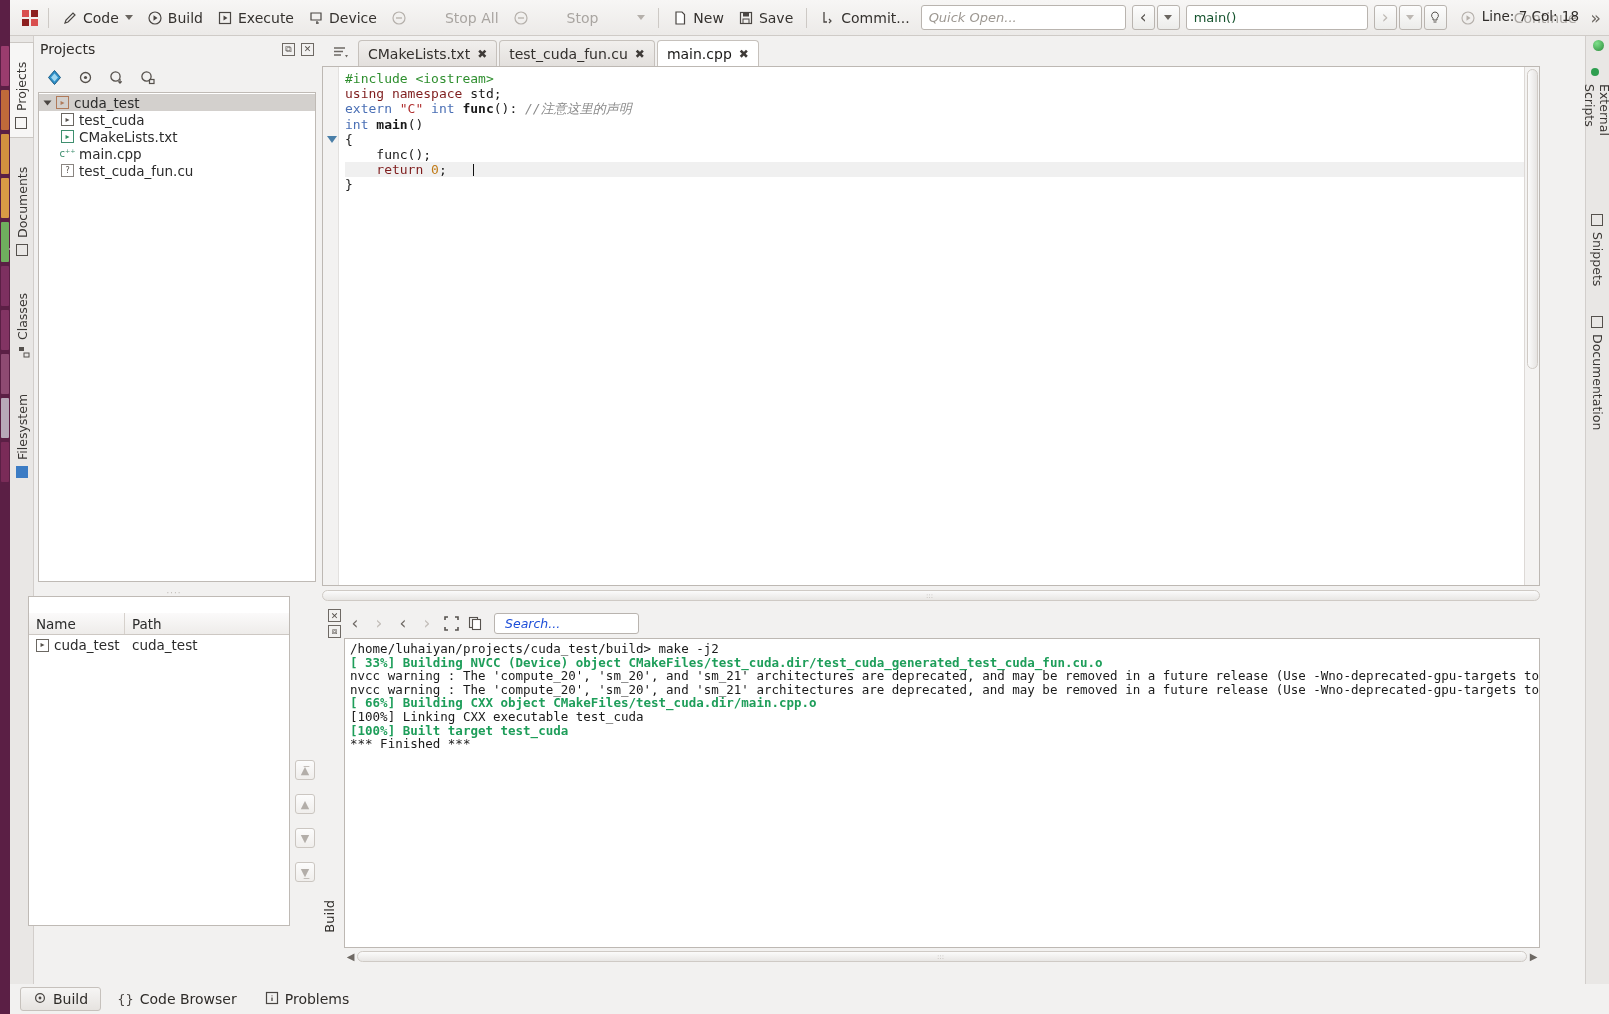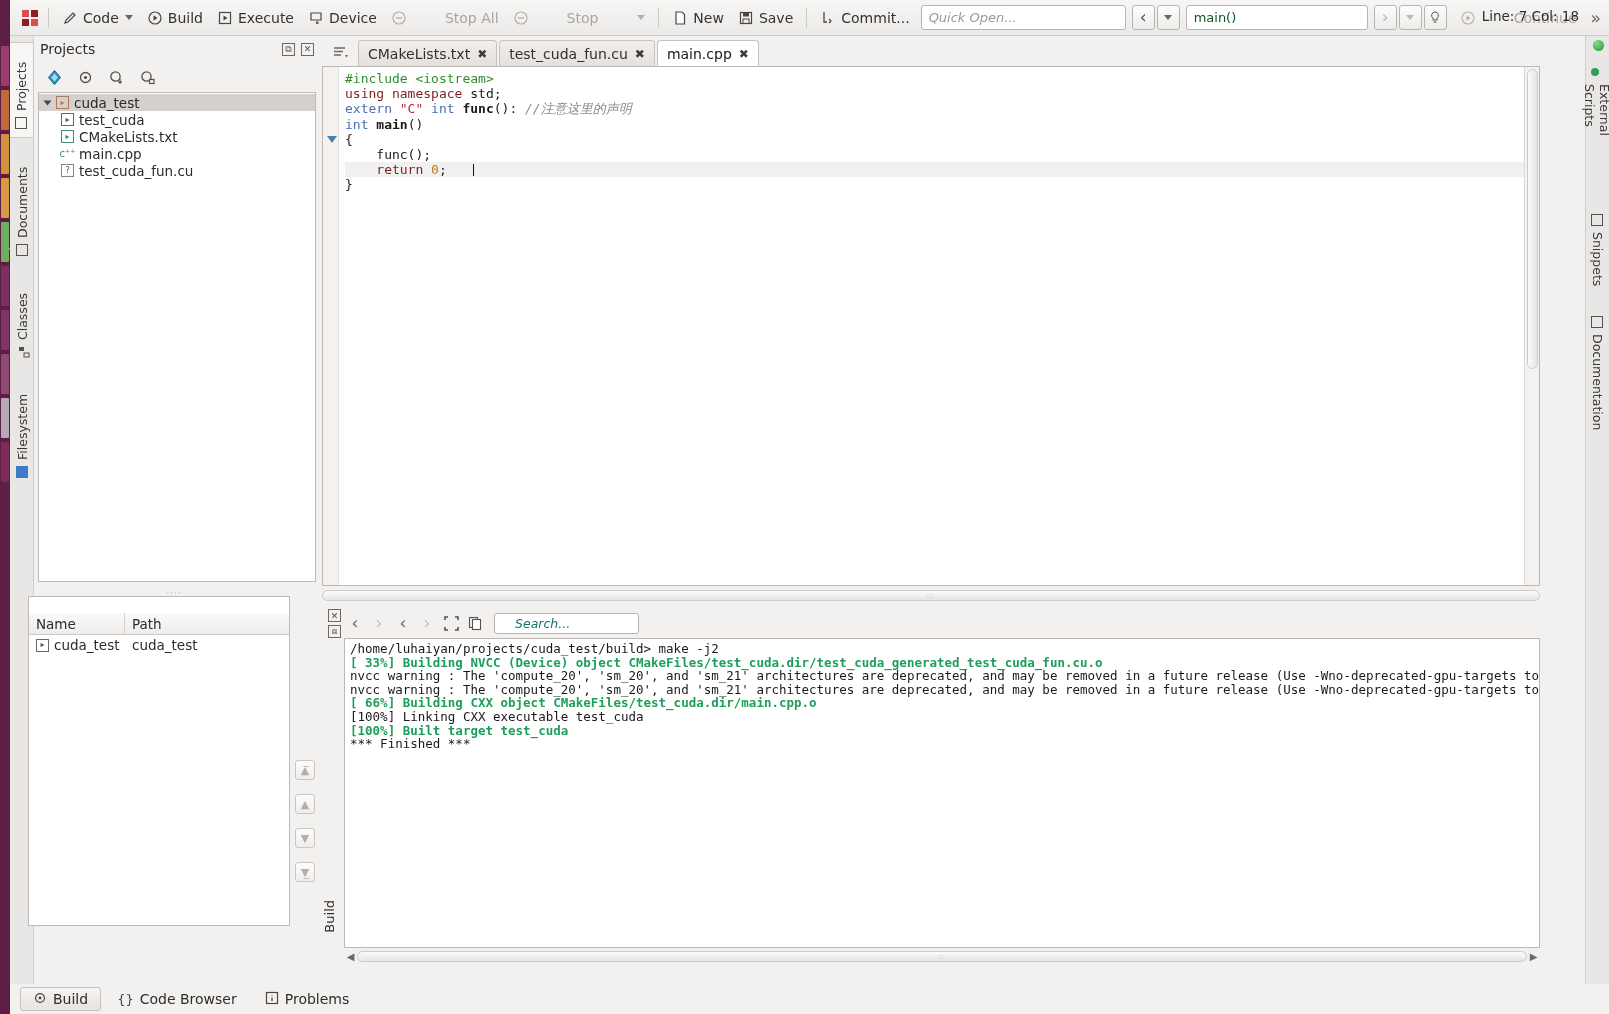--- a/index.html
+++ b/index.html
@@ -202,22 +202,22 @@
   }
   .cons-left { position:absolute; left:0; top:0; width: 22px; height: 360px; }
   .cbtn-sm { width: 13px; height: 13px; border: 1px solid #6e6964; display:flex;
              align-items:center; justify-content:center; font-size: 9px; color:#55504b; margin: 3px 0 0 6px; }
   .cons-tools { position:absolute; left: 22px; top: 4px; height: 26px; display:flex; align-items:center; gap: 2px; }
   .nav-arrow { width: 22px; height: 22px; display:flex; align-items:center; justify-content:center;
                font-size: 17px; color: #6e6964; }
   .nav-arrow.dim { color: #c3beb9; }
   .tool-sq { width: 22px; height: 22px; display:flex; align-items:center; justify-content:center; color:#57534f; }
   .search-box { width: 145px; height: 21px; margin-left: 6px; border: 1px solid #b9b4af; border-radius: 3px;
-                background: #fff; font-size: 12.5px; color: #0f766e; font-style: italic;
-                display:flex; align-items:center; padding: 0 20px; }
+                background: #fff; font-size: 12.5px; color: #1d4ed8; font-style: italic;
+                display:flex; align-items:center; padding: 0 10px; }
   .cons-out {
     position:absolute; left: 22px; top: 32px; width: 1196px; height: 310px;
     background: #fff; border: 1px solid #bdb8b3; overflow: hidden;
     font-family: "DejaVu Sans Mono", "Liberation Mono", monospace;
     font-size: 12.5px; line-height: 13.6px; padding: 3px 0 0 5px; white-space: pre;
   }
   .c-plain { color: #1a1a1a; }
   .c-green { color: #1e9e5a; font-weight: bold; }
   .cons-hscroll { position:absolute; left: 22px; top: 344px; width: 1196px; height: 13px;
                   display:flex; align-items:center; }

